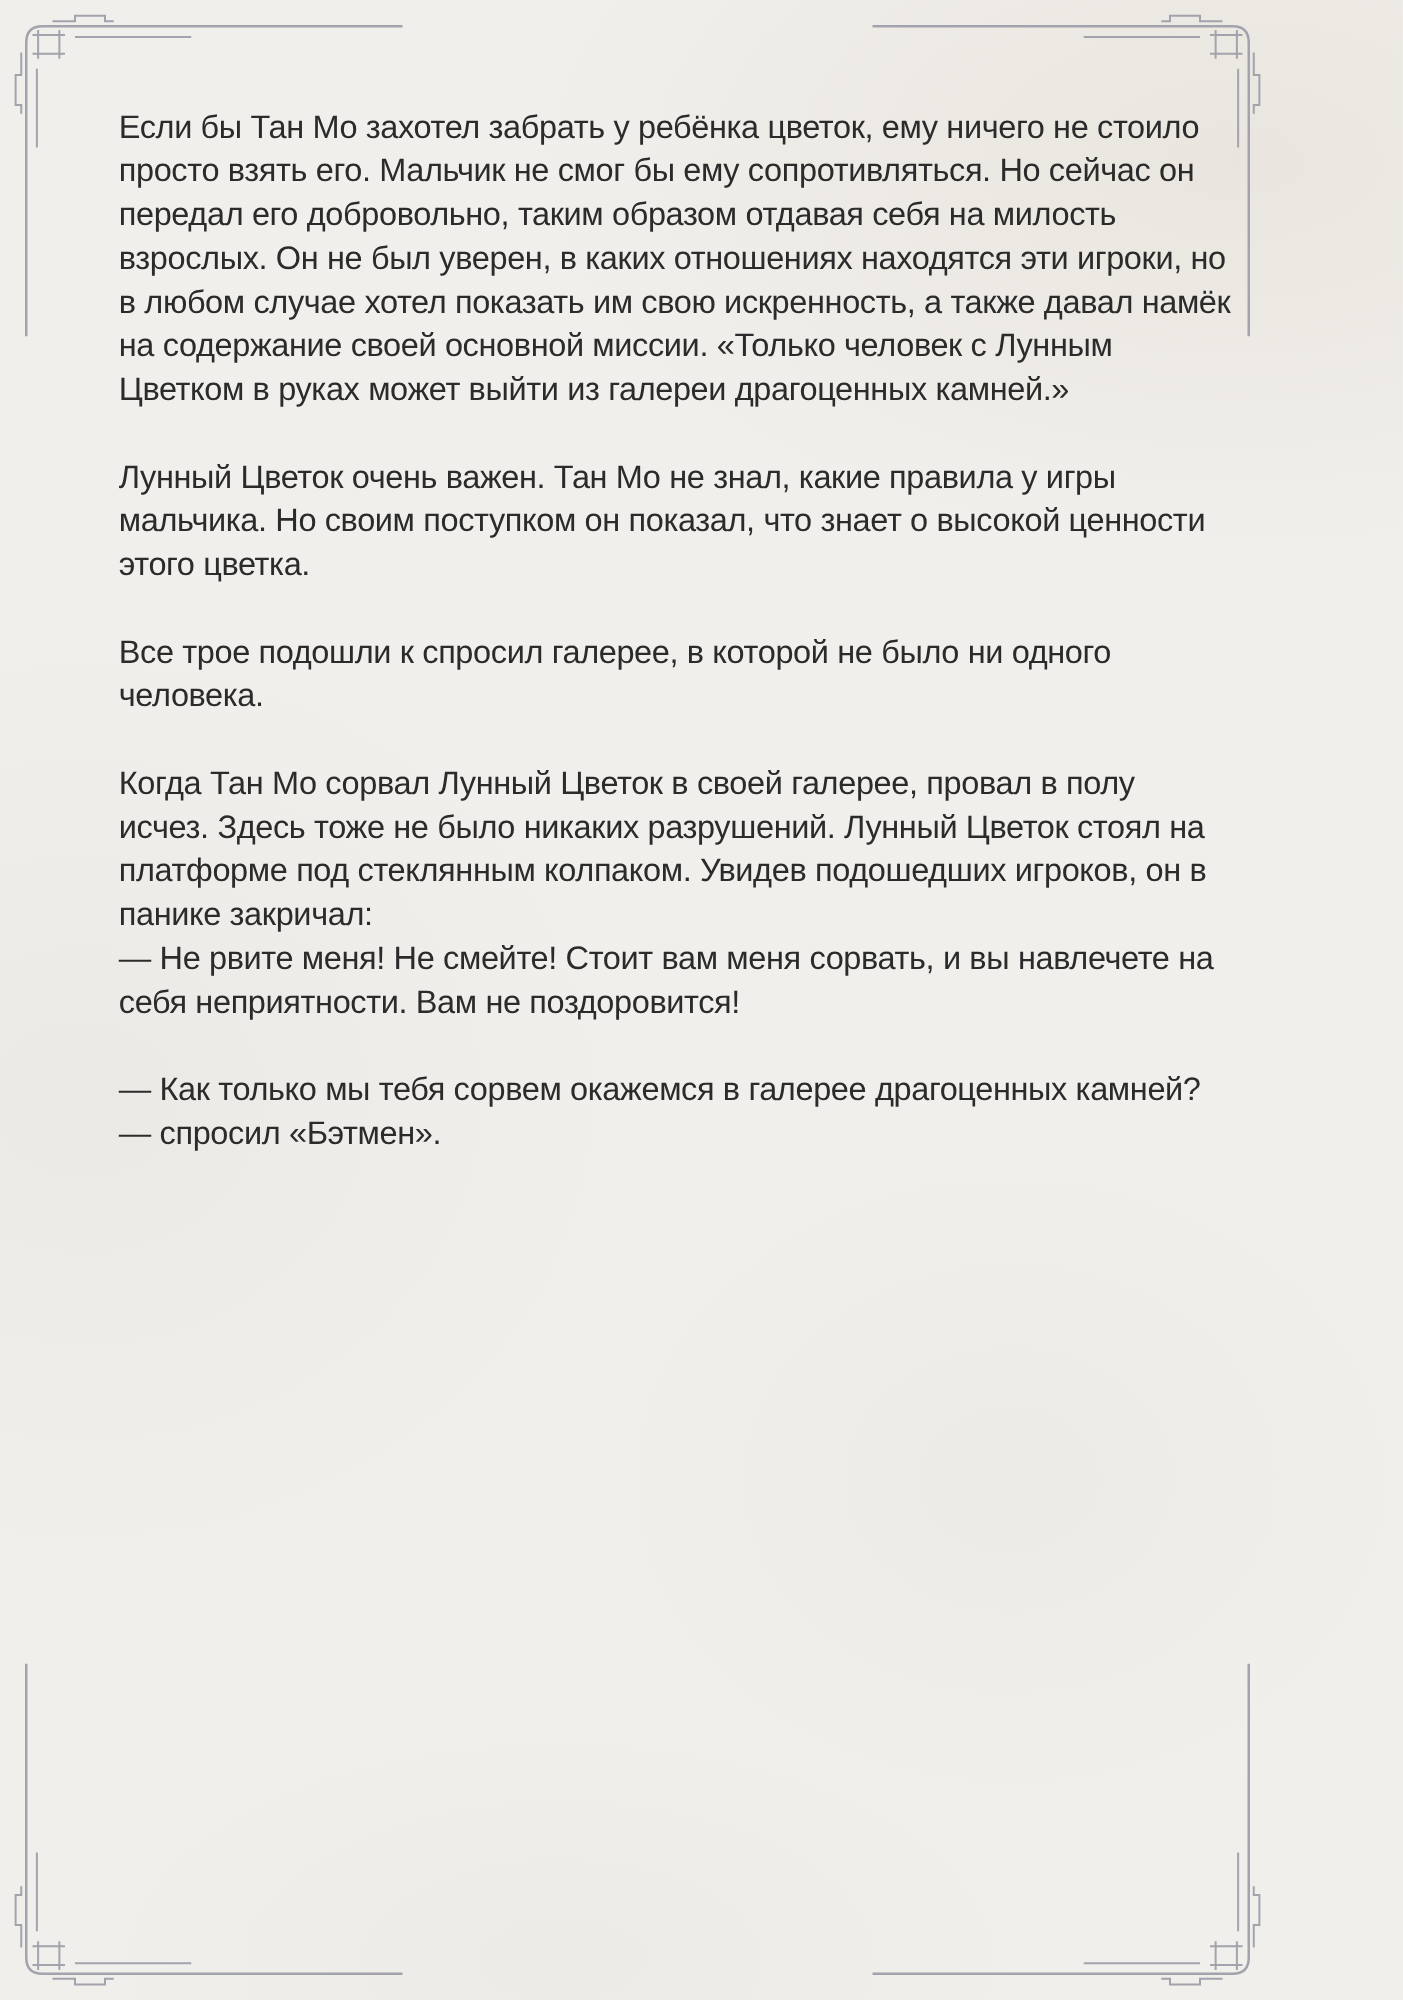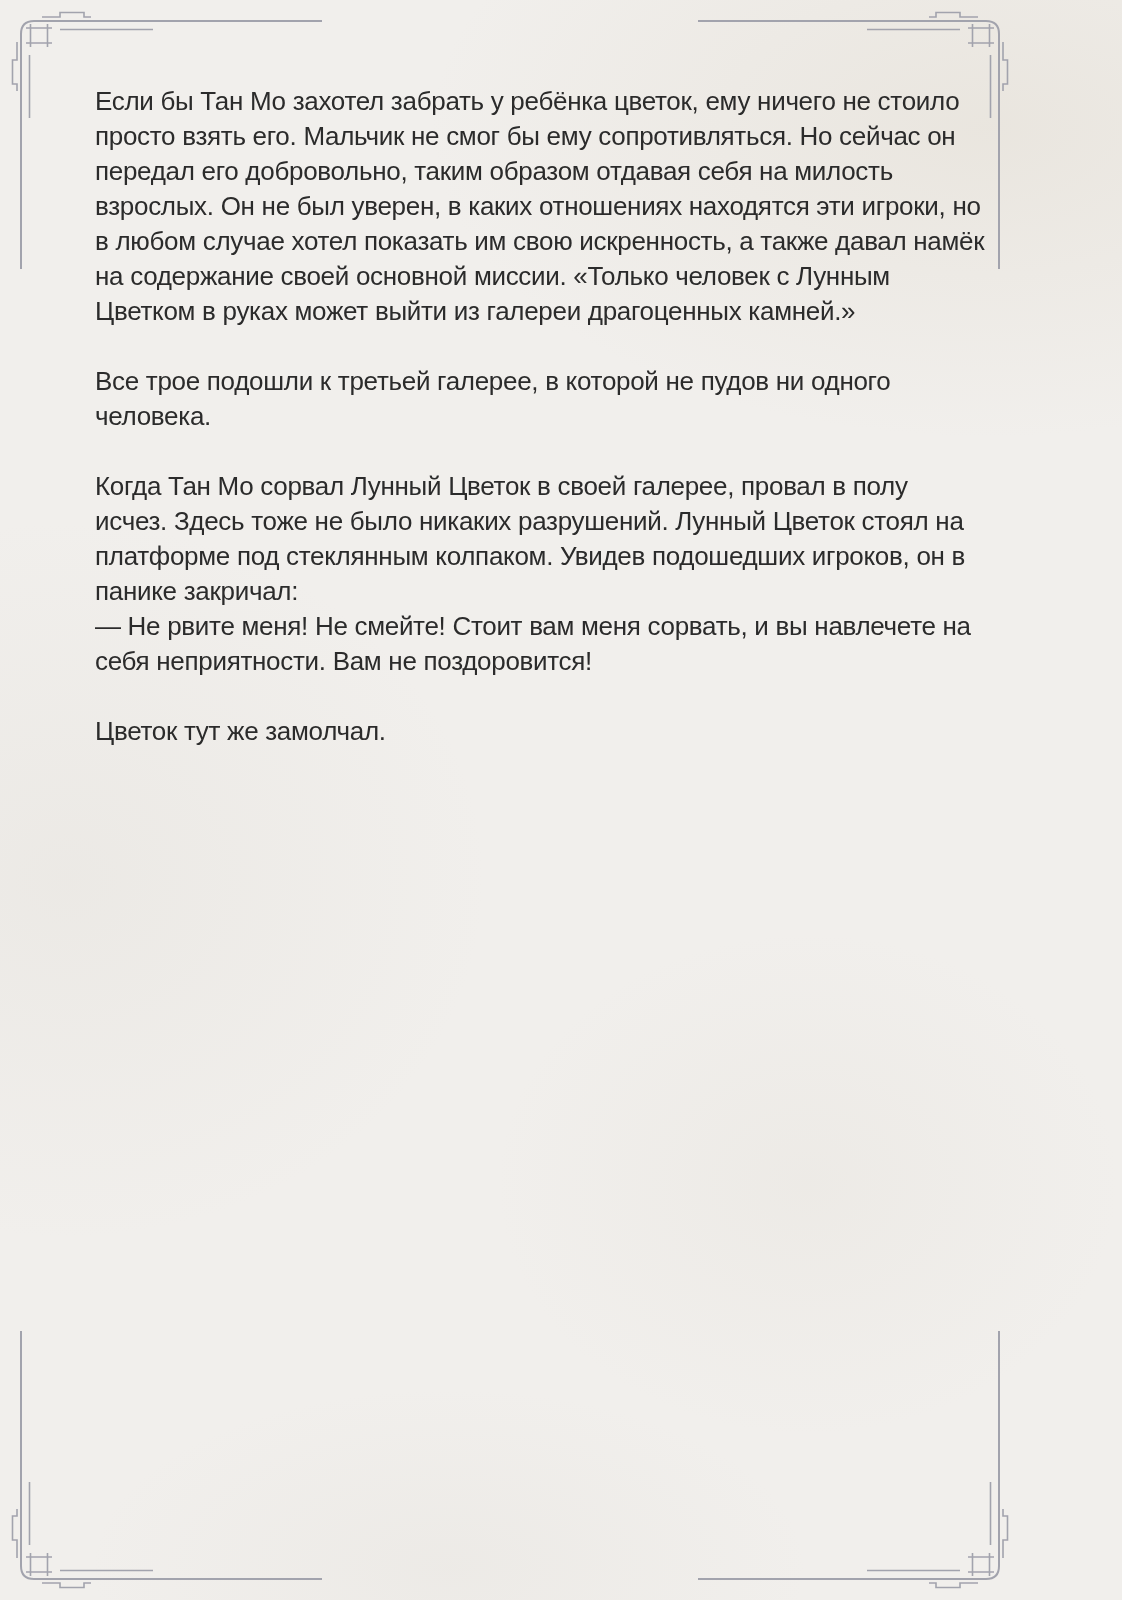--- a/index.html
+++ b/index.html
@@ -82,24 +82,28 @@
   </svg>
 
   <main class="text-block">
     <p>Если бы Тан Мо захотел забрать у ребёнка цветок, ему ничего не стоило
 просто взять его. Мальчик не смог бы ему сопротивляться. Но сейчас он
 передал его добровольно, таким образом отдавая себя на милость
 взрослых. Он не был уверен, в каких отношениях находятся эти игроки, но
 в любом случае хотел показать им свою искренность, а также давал намёк
 на содержание своей основной миссии. «Только человек с Лунным
 Цветком в руках может выйти из галереи драгоценных камней.»</p>
-    <p>Все трое подошли к третьей галерее, в которой не пудов ни одного
+    <p>Лунный Цветок очень важен. Тан Мо не знал, какие правила у игры
+мальчика. Но своим поступком он показал, что знает о высокой ценности
+этого цветка.</p>
+    <p>Все трое подошли к спросил галерее, в которой не было ни одного
 человека.</p>
     <p>Когда Тан Мо сорвал Лунный Цветок в своей галерее, провал в полу
 исчез. Здесь тоже не было никаких разрушений. Лунный Цветок стоял на
 платформе под стеклянным колпаком. Увидев подошедших игроков, он в
 панике закричал:
 — Не рвите меня! Не смейте! Стоит вам меня сорвать, и вы навлечете на
 себя неприятности. Вам не поздоровится!</p>
-    <p>Цветок тут же замолчал.</p>
+    <p>— Как только мы тебя сорвем окажемся в галерее драгоценных камней?
+— спросил «Бэтмен».</p>
   </main>
 
 </div>
 
 </body></html>

